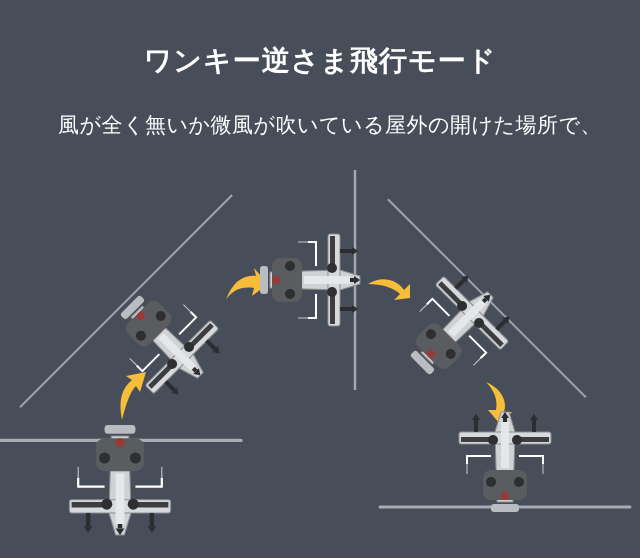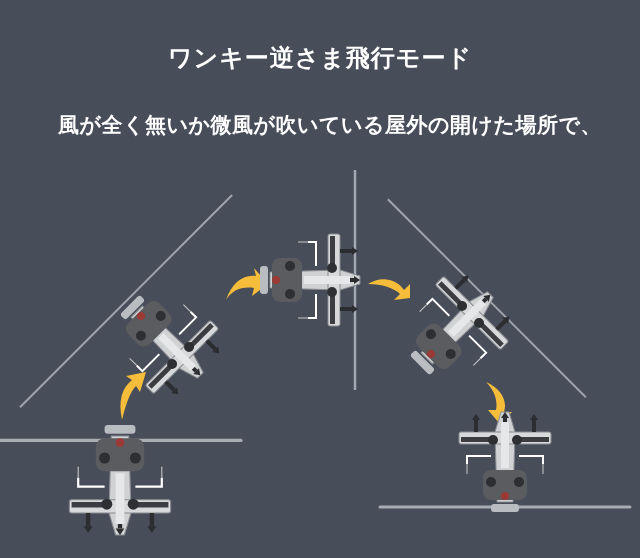--- a/index.html
+++ b/index.html
@@ -1,20 +1,20 @@
 <!DOCTYPE html>
 <html><head>
 <meta charset="utf-8">
 <style>
   html, body { margin:0; padding:0; }
   body { width:640px; height:558px; background:#474d59; overflow:hidden; position:relative;
          font-family:"DejaVu Sans","Liberation Sans",sans-serif; }
   .title { position:absolute; left:0; top:42px; width:640px; text-align:center; color:#ffffff;
-           font-size:24px; font-weight:bold; letter-spacing:1px; }
-  .desc { position:absolute; left:58px; top:110px; color:#ffffff; font-size:21px; font-weight:bold;
+           font-size:28px; font-weight:bold; letter-spacing:1px; }
+  .desc { position:absolute; left:58px; top:110px; color:#ffffff; font-size:21px; font-weight:normal;
           line-height:30px; letter-spacing:0.5px; }
   .desc div { white-space:nowrap; }
   svg.scene { position:absolute; left:0; top:0; }
 </style>
 </head>
 <body>
 
 <div class="title">ワンキー逆さま飛行モード</div>
 <div class="desc">
   <div>風が全く無いか微風が吹いている屋外の開けた場所で、</div>

